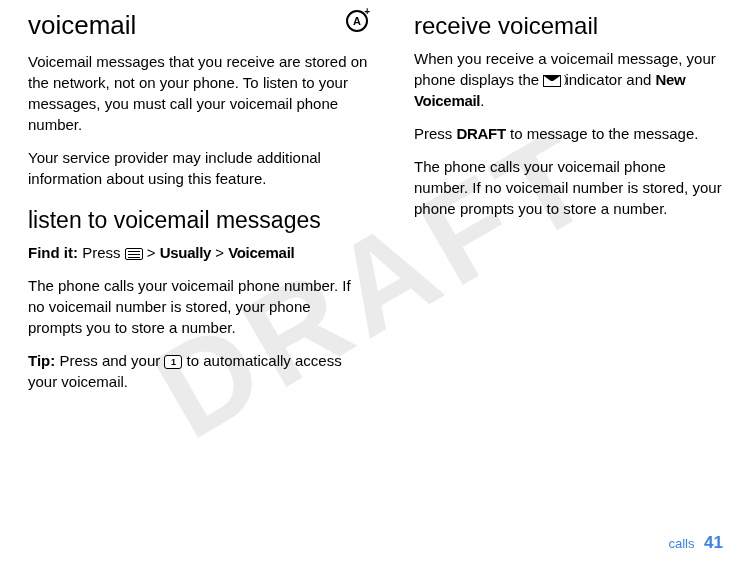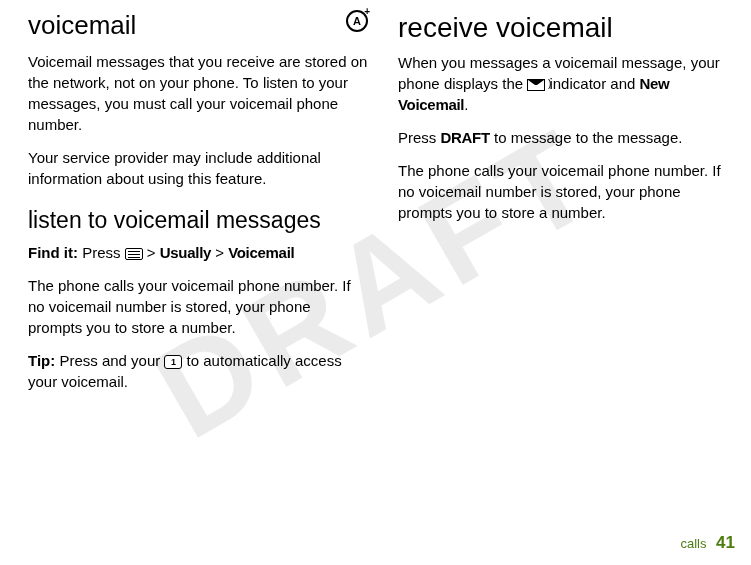--- a/index.html
+++ b/index.html
@@ -26,21 +26,21 @@
       letter-spacing: 8px;
       z-index: 0;
       pointer-events: none;
       user-select: none;
     }
     .content {
       position: relative;
       z-index: 1;
       display: flex;
       padding: 10px 28px 0 28px;
-      gap: 30px;
+      gap: 46px;
     }
     .column {
       flex: 1;
       min-width: 0;
     }
     .col-left {
       flex: 0 0 340px;
     }
     .col-right {
       flex: 1;
@@ -152,23 +152,23 @@
     .icon-envelope::after {
       content: ")";
       position: absolute;
       right: -7px;
       top: -3px;
       font-size: 10px;
     }
     .footer {
       position: absolute;
       bottom: 12px;
-      right: 16px;
+      right: 28px;
       font-size: 13px;
-      color: #4d7c0f;
+      color: #3b82f6;
     }
     .footer .page-num {
       font-weight: bold;
       font-size: 17px;
       margin-left: 6px;
     }
     .heading-row {
       display: flex;
       align-items: flex-start;
       justify-content: space-between;
@@ -200,24 +200,24 @@
     </p>
 
     <p>The phone calls your voicemail phone number. If no voicemail number is stored, your phone prompts you to store a number.</p>
 
     <p>
       <span class="bold">Tip:</span><span> Press and your </span><span class="icon-key">1</span><span> to automatically access your voicemail.</span>
     </p>
   </div>
 
   <div class="column col-right">
-    <h2 style="margin-top:2px; font-size:28px;">receive voicemail</h2>
-
-    <p>
-      <span>When you messages a voicemail message, your phone displays the </span><span class="icon-envelope"></span><span> indicator and </span><span class="condensed">New Voicemail</span><span>.</span>
+    <h2 style="margin-top:2px; font-size:24px;">receive voicemail</h2>
+
+    <p>
+      <span>When you receive a voicemail message, your phone displays the </span><span class="icon-envelope"></span><span> indicator and </span><span class="condensed">New Voicemail</span><span>.</span>
     </p>
 
     <p>
       <span>Press </span><span class="condensed">DRAFT</span><span> to message to the message.</span>
     </p>
 
     <p>The phone calls your voicemail phone number. If no voicemail number is stored, your phone prompts you to store a number.</p>
 
 
   </div>

